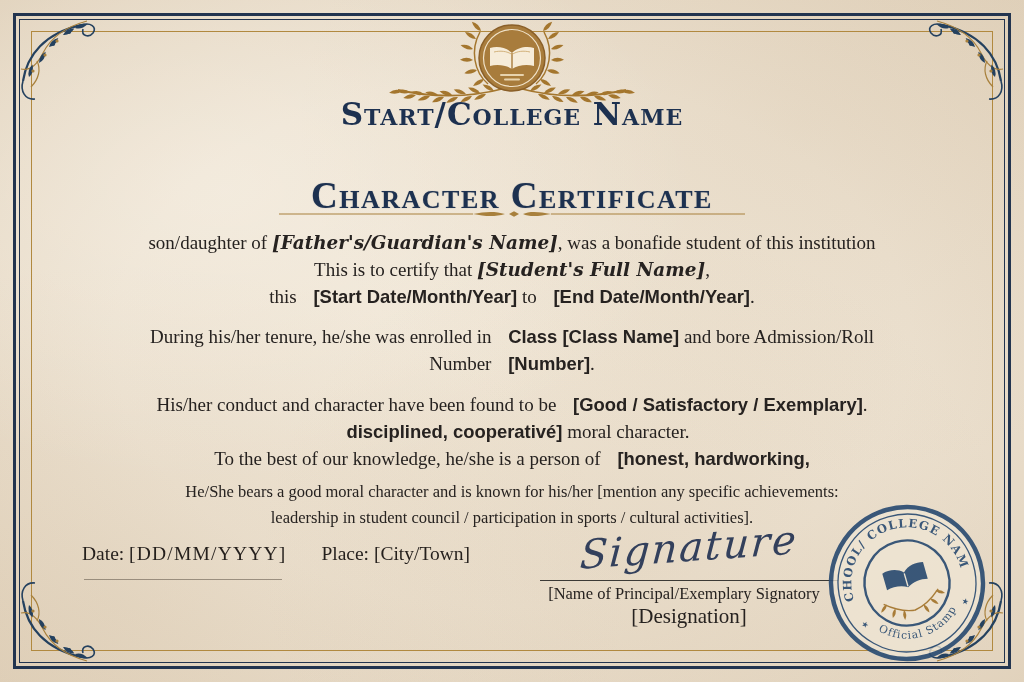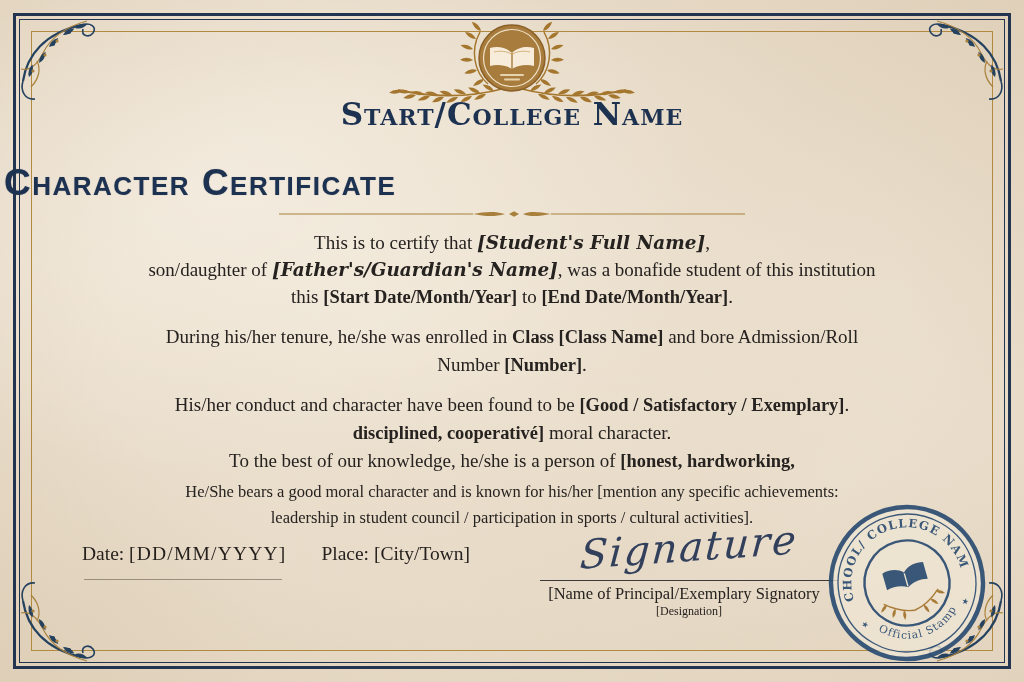--- a/index.html
+++ b/index.html
@@ -24,47 +24,47 @@
   .corner.br{right:17px;bottom:17px;transform:scale(-1,-1);}
   .emblem{position:absolute;left:calc(50% - 132px);top:16px;width:264px;height:104px;}
   .school{
     position:absolute;left:0;right:0;top:96px;text-align:center;
     font-family:"DejaVu Serif","Liberation Serif",serif;
     font-variant:small-caps;font-weight:bold;font-size:31px;letter-spacing:1px;
     color:#1d3150;margin:0;
   }
   .address{position:absolute;left:0;right:0;top:141px;text-align:center;font-size:14px;color:#33302c;}
   .title{
-    position:absolute;left:0;right:0;top:158px;margin:4px;
-    font-family:Liberation Sans, sans-serif;
+    position:absolute;left:0;right:0;top:158px;text-align:center;margin:16px;
+    font-family:Liberation Serif, serif;
     font-variant:small-caps;font-weight:bold;font-size:37px;letter-spacing:1.5px;
     color:#1d3150;text-shadow:0 0 1px rgba(29,49,80,0.4);
   }
   .divider{position:absolute;left:calc(50% - 235px);top:206px;width:470px;height:16px;}
   .para{position:absolute;left:58px;right:58px;text-align:center;font-size:19px;line-height:27px;}
   .p1{top:229px;}
   .p2{top:323px;}
   .p3{top:391px;}
   .p4{top:479px;font-size:16.5px;line-height:26px;}
   .ln{display:block;}
-  .b{font-weight:bold;font-family:Liberation Serif, serif;font-size:0.97em;}
+  .b{font-weight:bold;font-family:Liberation Sans, sans-serif;font-size:0.97em;margin-left:12px;}
   .bi{font-weight:bold;font-style:italic;font-family:"DejaVu Serif","Liberation Serif",serif;font-size:0.97em;}
   .dateplace{position:absolute;left:82px;top:543px;font-size:19.5px;color:#241f1c;white-space:nowrap;}
   .dateplace .pair{margin-right:30px;margin-top:33px;}
   .footer-val{letter-spacing:1.2px;}
   .date-underline{position:absolute;left:84px;top:579px;width:198px;height:1px;background:rgba(92,82,70,0.55);}
   .sigblock{position:absolute;left:540px;top:518px;width:298px;text-align:center;}
   .sig-script{
     display:block;font-family:"DejaVu Serif","Liberation Serif",serif;
     font-style:italic;font-size:40px;color:#33405c;line-height:58px;
     transform:rotate(-4deg) skewX(-8deg);letter-spacing:2px;
   }
   .sig-line{display:block;height:1px;background:#3c3a36;margin:4px 0 3px 0;}
   .sig-name{display:block;font-size:16.5px;color:#262220;white-space:nowrap;margin-left:-10px;}
-  .sig-desig{display:block;font-size:12px;color:#262220;}
+  .sig-desig{display:block;font-size:21px;color:#262220;}
   .seal{position:absolute;left:826px;top:502px;width:162px;height:162px;z-index:2;opacity:0.93;}
   .defs-hidden{position:absolute;width:0;height:0;overflow:hidden;}
 </style>
 </head>
 <body>
 
 <div class="cert">
 
   <svg class="defs-hidden" aria-hidden="true">
     <defs>
@@ -157,22 +157,22 @@
 
   <svg class="divider" viewBox="0 0 470 16">
     <path d="M2,8 H196" stroke="#a8803c" stroke-width="1"></path>
     <path d="M196,8 C208,5.5 218,5 228,8 C218,11 208,10.5 196,8 Z" fill="#a8803c"></path>
     <path d="M232,8 L237,5.2 L242,8 L237,10.8 Z" fill="#a8803c"></path>
     <path d="M274,8 C262,5.5 252,5 246,8 C252,11 262,10.5 274,8 Z" fill="#a8803c"></path>
     <path d="M274,8 H468" stroke="#a8803c" stroke-width="1"></path>
   </svg>
 
   <div class="para p1">
+    <span class="ln"><span>son/daughter of </span><span class="bi">[Father's/Guardian's Name]</span><span>, was a bonafide student of this institution</span></span>
     <span class="ln"><span>This is to certify that </span><span class="bi">[Student's Full Name]</span><span>,</span></span>
-    <span class="ln"><span>son/daughter of </span><span class="bi">[Father's/Guardian's Name]</span><span>, was a bonafide student of this institution</span></span>
     <span class="ln"><span>this </span><span class="b">[Start Date/Month/Year]</span><span> to </span><span class="b">[End Date/Month/Year]</span><span>.</span></span>
   </div>
 
   <div class="para p2">
     <span class="ln"><span>During his/her tenure, he/she was enrolled in </span><span class="b">Class [Class Name]</span><span> and bore Admission/Roll</span></span>
     <span class="ln"><span>Number </span><span class="b">[Number]</span><span>.</span></span>
   </div>
 
   <div class="para p3">
     <span class="ln"><span>His/her conduct and character have been found to be </span><span class="b">[Good / Satisfactory / Exemplary]</span><span>.</span></span>

